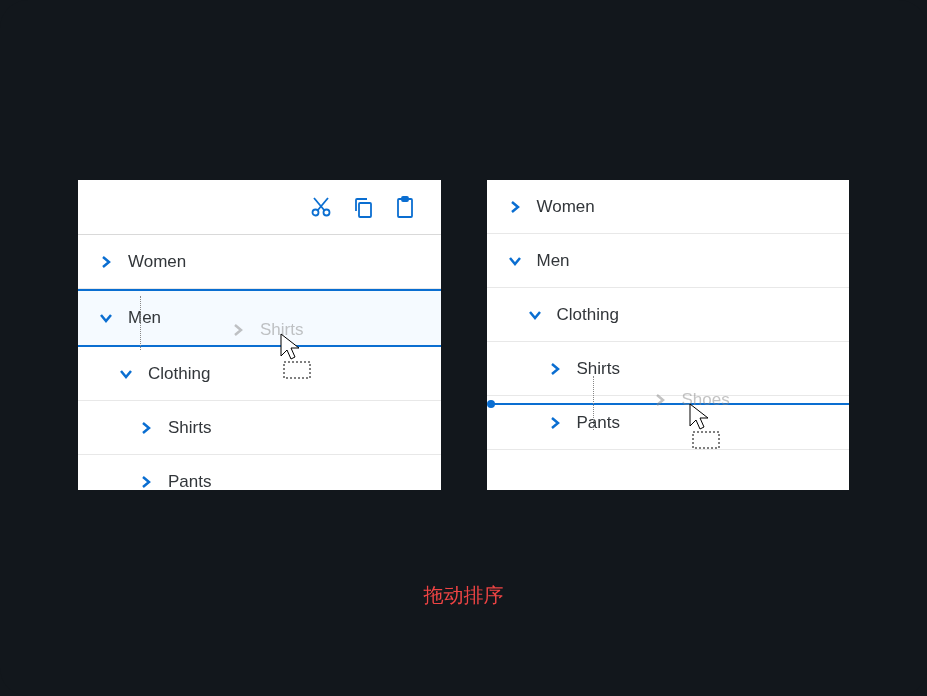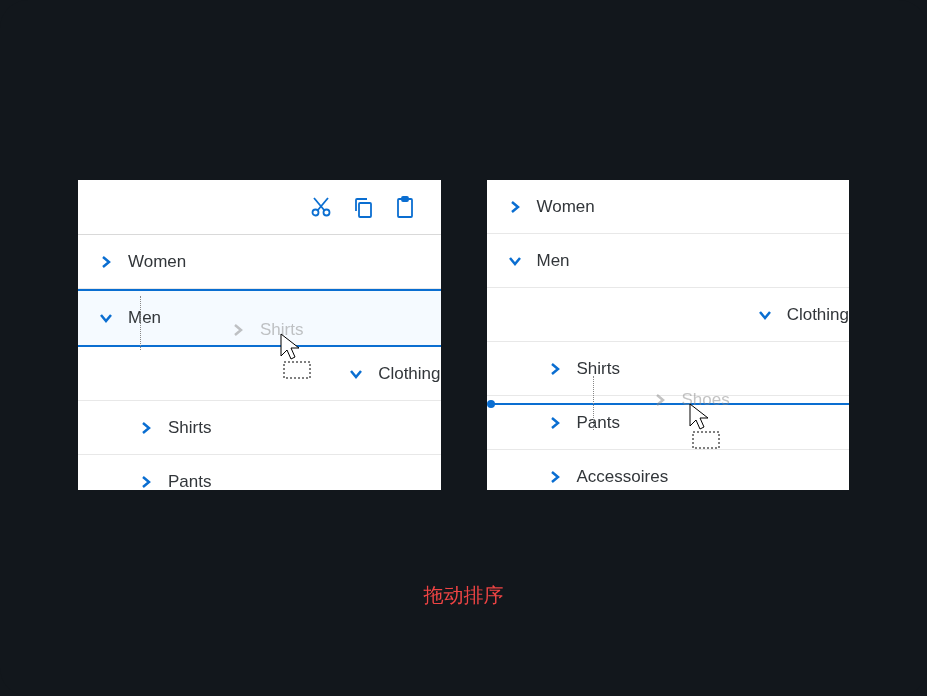--- a/index.html
+++ b/index.html
@@ -49,21 +49,21 @@
     justify-content: center;
   }
   .tree-item {
     height: 54px;
     display: flex;
     align-items: center;
     border-bottom: 1px solid #e8e8e8;
     position: relative;
   }
   .tree-item.level-0 { padding-left: 18px; }
-  .tree-item.level-1 { padding-left: 38px; justify-content: flex-end; }
+  .tree-item.level-1 { padding-left: 38px; }
   .tree-item.level-2 { padding-left: 58px; }
   .tree-item.selected {
     border-top: 2px solid #0a6ed1;
     border-bottom: 2px solid #0a6ed1;
     background: #f5faff;
   }
   .expand-icon {
     width: 20px;
     height: 20px;
     display: flex;
@@ -262,28 +262,20 @@
 
       <div class="tree-item level-2">
         <span class="expand-icon chevron-right">
           <svg width="14" height="14" viewBox="0 0 14 14">
               <polyline points="4,2 10,7 4,12"></polyline>
             </svg>
         </span>
         <span class="tree-label">Pants</span>
       </div>
 
-      <div class="tree-item level-2" style="border-bottom:none;">
-        <span class="expand-icon chevron-right">
-          <svg width="14" height="14" viewBox="0 0 14 14">
-              <polyline points="4,2 10,7 4,12"></polyline>
-            </svg>
-        </span>
-        <span class="tree-label">Accessoires</span>
-      </div>
 
       <div class="drop-line" style="top:223px;left:4px;"></div>
 
       <div class="dotted-vline" style="top:196px;height:54px;left:106px;"></div>
 
       <div class="ghost-item" style="top:210px;left:163px;">
         <span class="expand-icon chevron-right" style="color:#888;">
           <svg width="14" height="14" viewBox="0 0 14 14">
               <polyline points="4,2 10,7 4,12"></polyline>
             </svg>

